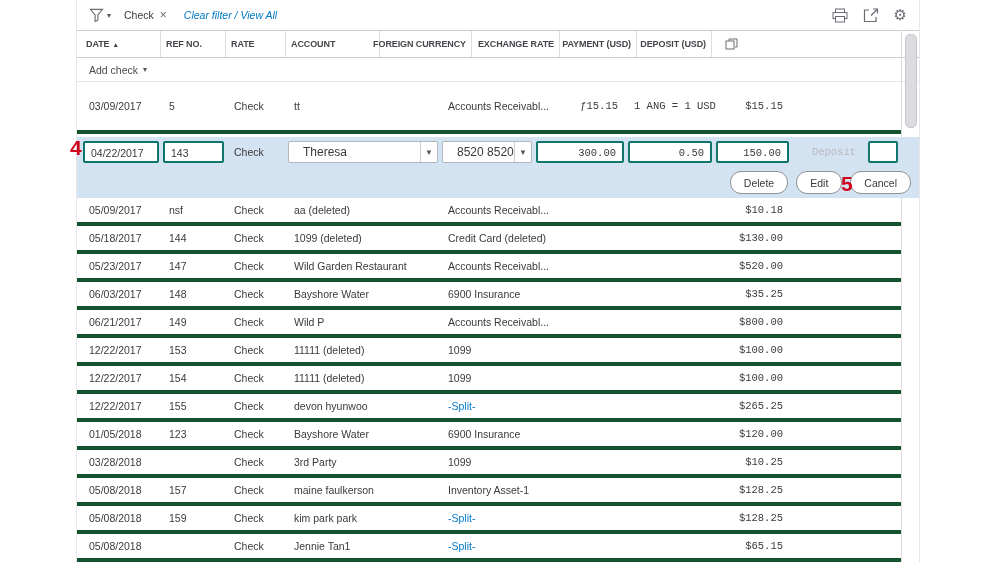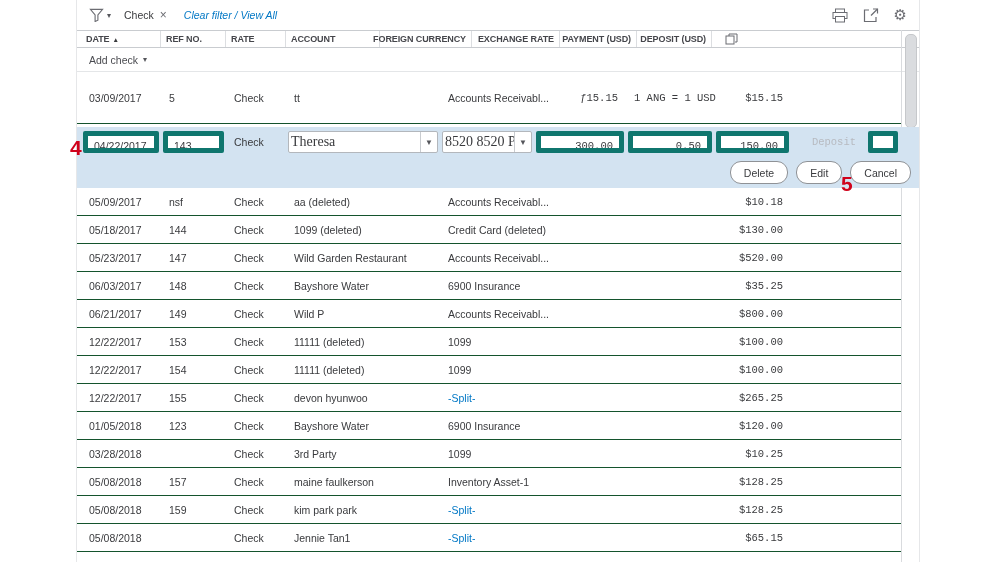--- a/index.html
+++ b/index.html
@@ -15,21 +15,21 @@
   .funnel-wrap { display:flex; align-items:center; gap:3px; cursor:pointer; }
   .tb-caret { font-size:8px; color:#55565b; }
   .chip { display:flex; align-items:center; gap:6px; font-size:10.5px; color:#393a3d; margin-left:4px; cursor:default; }
   .chip-x { color:#6b6c72; font-size:12px; line-height:10px; cursor:pointer; }
   .clear-link { font-size:10.5px; color:#0077c5; text-decoration:none; margin-left:8px; cursor:pointer;font-style:italic; }
   .tb-right { display:flex; align-items:center; gap:15px; }
   .tb-icon { color:#6b6c72; cursor:pointer; display:flex; align-items:center; }
   .gear-glyph { font-family:"DejaVu Sans", sans-serif; font-size:15px; color:#6b6c72; line-height:15px; }
 
   
-  .thead { display:flex; align-items:stretch; height:18px; box-sizing:border-box;
+  .thead { display:flex; align-items:stretch; height:28px; box-sizing:border-box;
            border-top:1px solid #c9ccd0; border-bottom:1px solid #c9ccd0; padding-left:4px; padding-right:17px; }
   .hcell { font-size:9px; font-weight:bold; color:#45464b; letter-spacing:-0.1px; padding:0 5px;
            border-right:1px solid #dcdee1; display:flex; align-items:center; box-sizing:border-box;
            white-space:nowrap; overflow:visible; flex:none; }
   .hcell.right { justify-content:flex-end; }
   .hcell.last { border-right:none; justify-content:center; }
   .sort { font-size:6.5px; margin-left:3px; color:#393a3d; }
 
   
   .c-date{width:80px} .c-ref{width:65px} .c-type{width:60px} .c-payee{width:154px}
@@ -37,39 +37,39 @@
   .c-dep{width:75px} .c-attach{width:38px}
 
   
   .addrow { height:24px; box-sizing:border-box; display:flex; align-items:center; padding-left:12px;
             border-bottom:1px solid #e4e6e8; }
   .addlink { font-size:10.5px; color:#4a4b50; cursor:pointer; display:flex; align-items:center; gap:5px; }
   .add-caret { font-size:8px; color:#55565b; }
 
   
   .row { display:flex; align-items:center; height:28px; box-sizing:border-box;
-         border-bottom:1px solid #14532d; margin-right:17px; padding-left:4px; background:#fff; cursor:pointer; }
+         border-bottom:4px solid #14532d; margin-right:17px; padding-left:4px; background:#fff; cursor:pointer; }
   .row.tall { height:52px; }
   .cell { box-sizing:border-box; padding:0 8px; font-size:10.5px; color:#393a3d;
           white-space:nowrap; overflow:visible; flex:none; }
   .c-fc.cell,.c-rate.cell,.c-pay.cell,.c-dep.cell { text-align:right;font-family:Liberation Mono, monospace; }
   .cell.link { color:#0077c5; }
 
   
   .editrow { display:flex; align-items:center; height:30px; background:#d3e3f1; position:relative; z-index:2;
              padding-left:4px; margin-top:3px; box-sizing:border-box; }
   .editrow .cell { padding:0 2px; overflow:visible; }
-  .ibox { background:#fff; border:5px solid #0f766e; border-radius:2px; height:22px; line-height:20px;
+  .ibox { background:#fff; border:2px solid #0f766e; border-radius:2px; height:22px; line-height:20px;
           font-size:10.5px; color:#393a3d; padding:0 6px; box-sizing:border-box; width:100%; overflow:hidden;
           white-space:nowrap; cursor:text; }
   .ibox.num { text-align:right; }
   .etext { font-size:10.5px; color:#393a3d; padding-left:6px; }
   .combo { display:flex; align-items:center; background:#fff; border:1px solid #b3b7bc; border-radius:2px;
            height:22px; box-sizing:border-box; width:100%; cursor:pointer; }
-  .combo-text { flex:1; padding:0 2px; font-size:14px; color:#393a3d; white-space:nowrap; overflow:hidden;font-family:Liberation Serif, serif; }
+  .combo-text { flex:1; padding:0 14px; font-size:12px; color:#393a3d; white-space:nowrap; overflow:hidden; }
   .combo-caret { width:16px; align-self:stretch; border-left:1px solid #c9ccd0; display:flex; align-items:center;
                  justify-content:center; font-size:8px; color:#55565b; flex:none; }
   .dep-ghost { font-size:10.5px; color:#b7bac0; display:block; text-align:right; padding-right:8px; }
   .attach-box { width:30px; }
 
   
   .actionrow { display:flex; justify-content:flex-end; align-items:center; gap:8px; height:31px;
                background:#d3e3f1; position:relative; z-index:2; padding-right:8px; box-sizing:border-box; }
   .btn { height:23px; padding:0 13px; background:#fff; border:1px solid #8f9296; border-radius:11px;
          font-size:10.5px; color:#393a3d; font-family:"Liberation Sans", sans-serif; cursor:pointer; }

